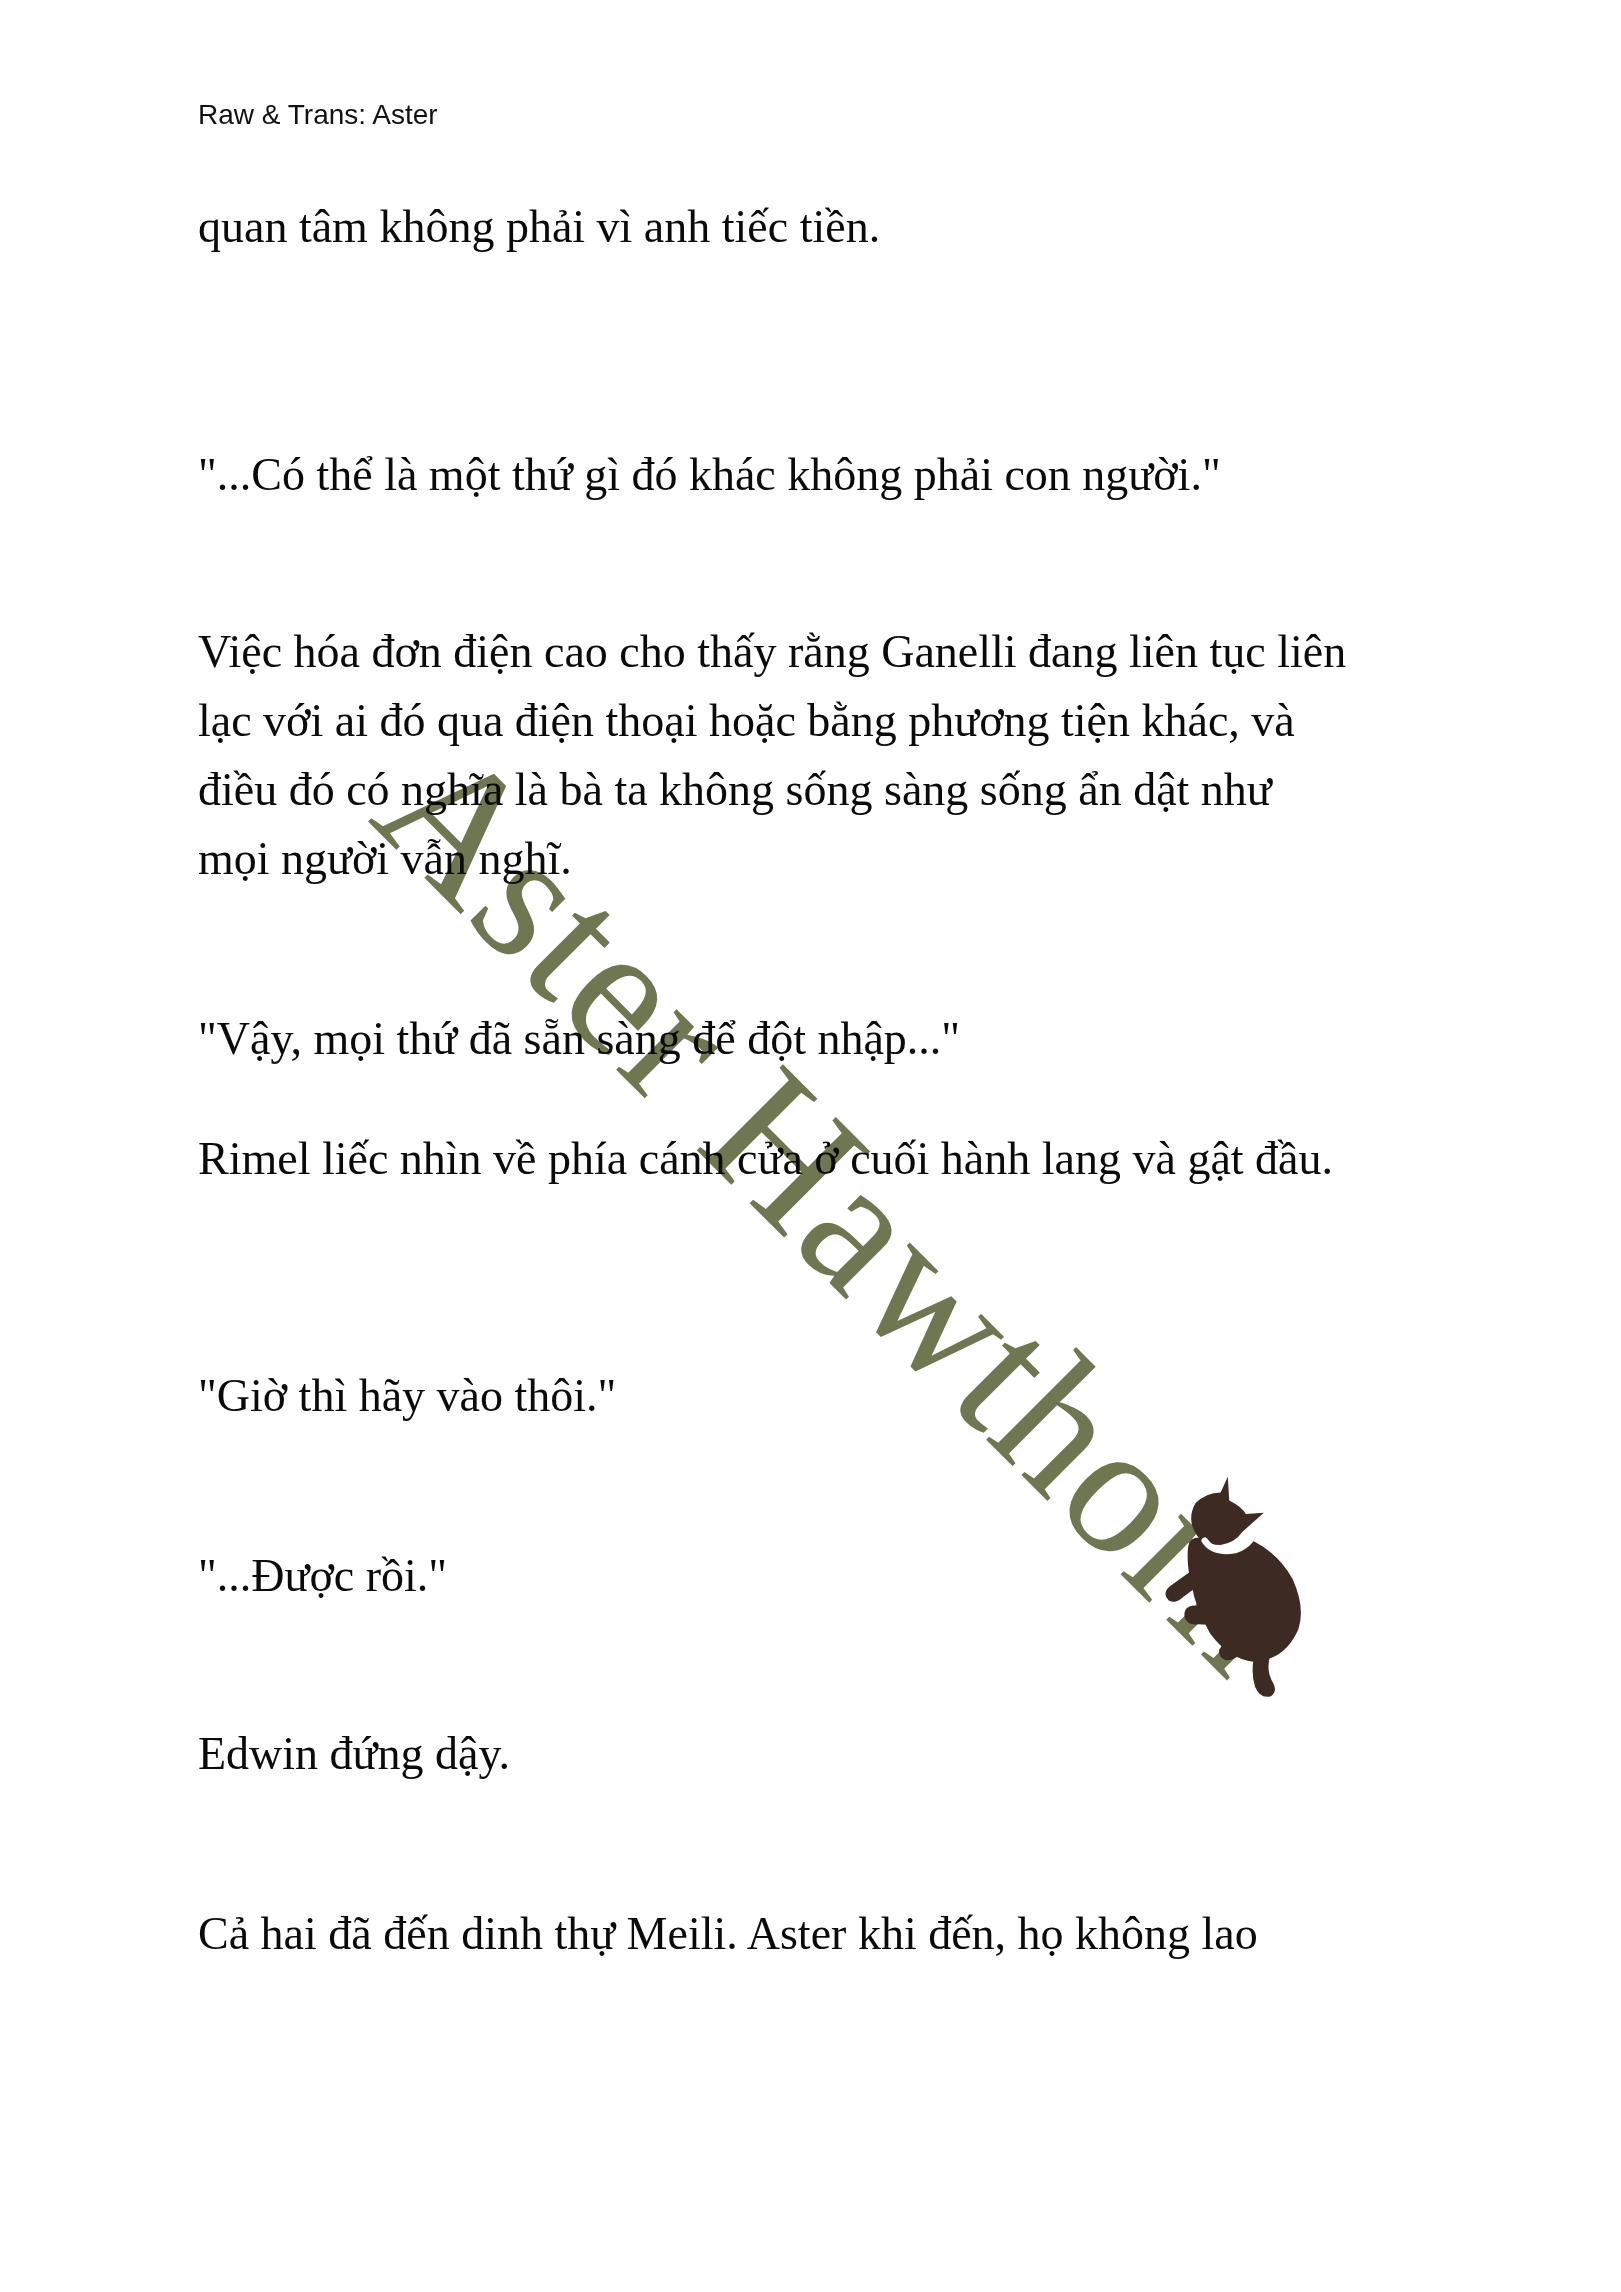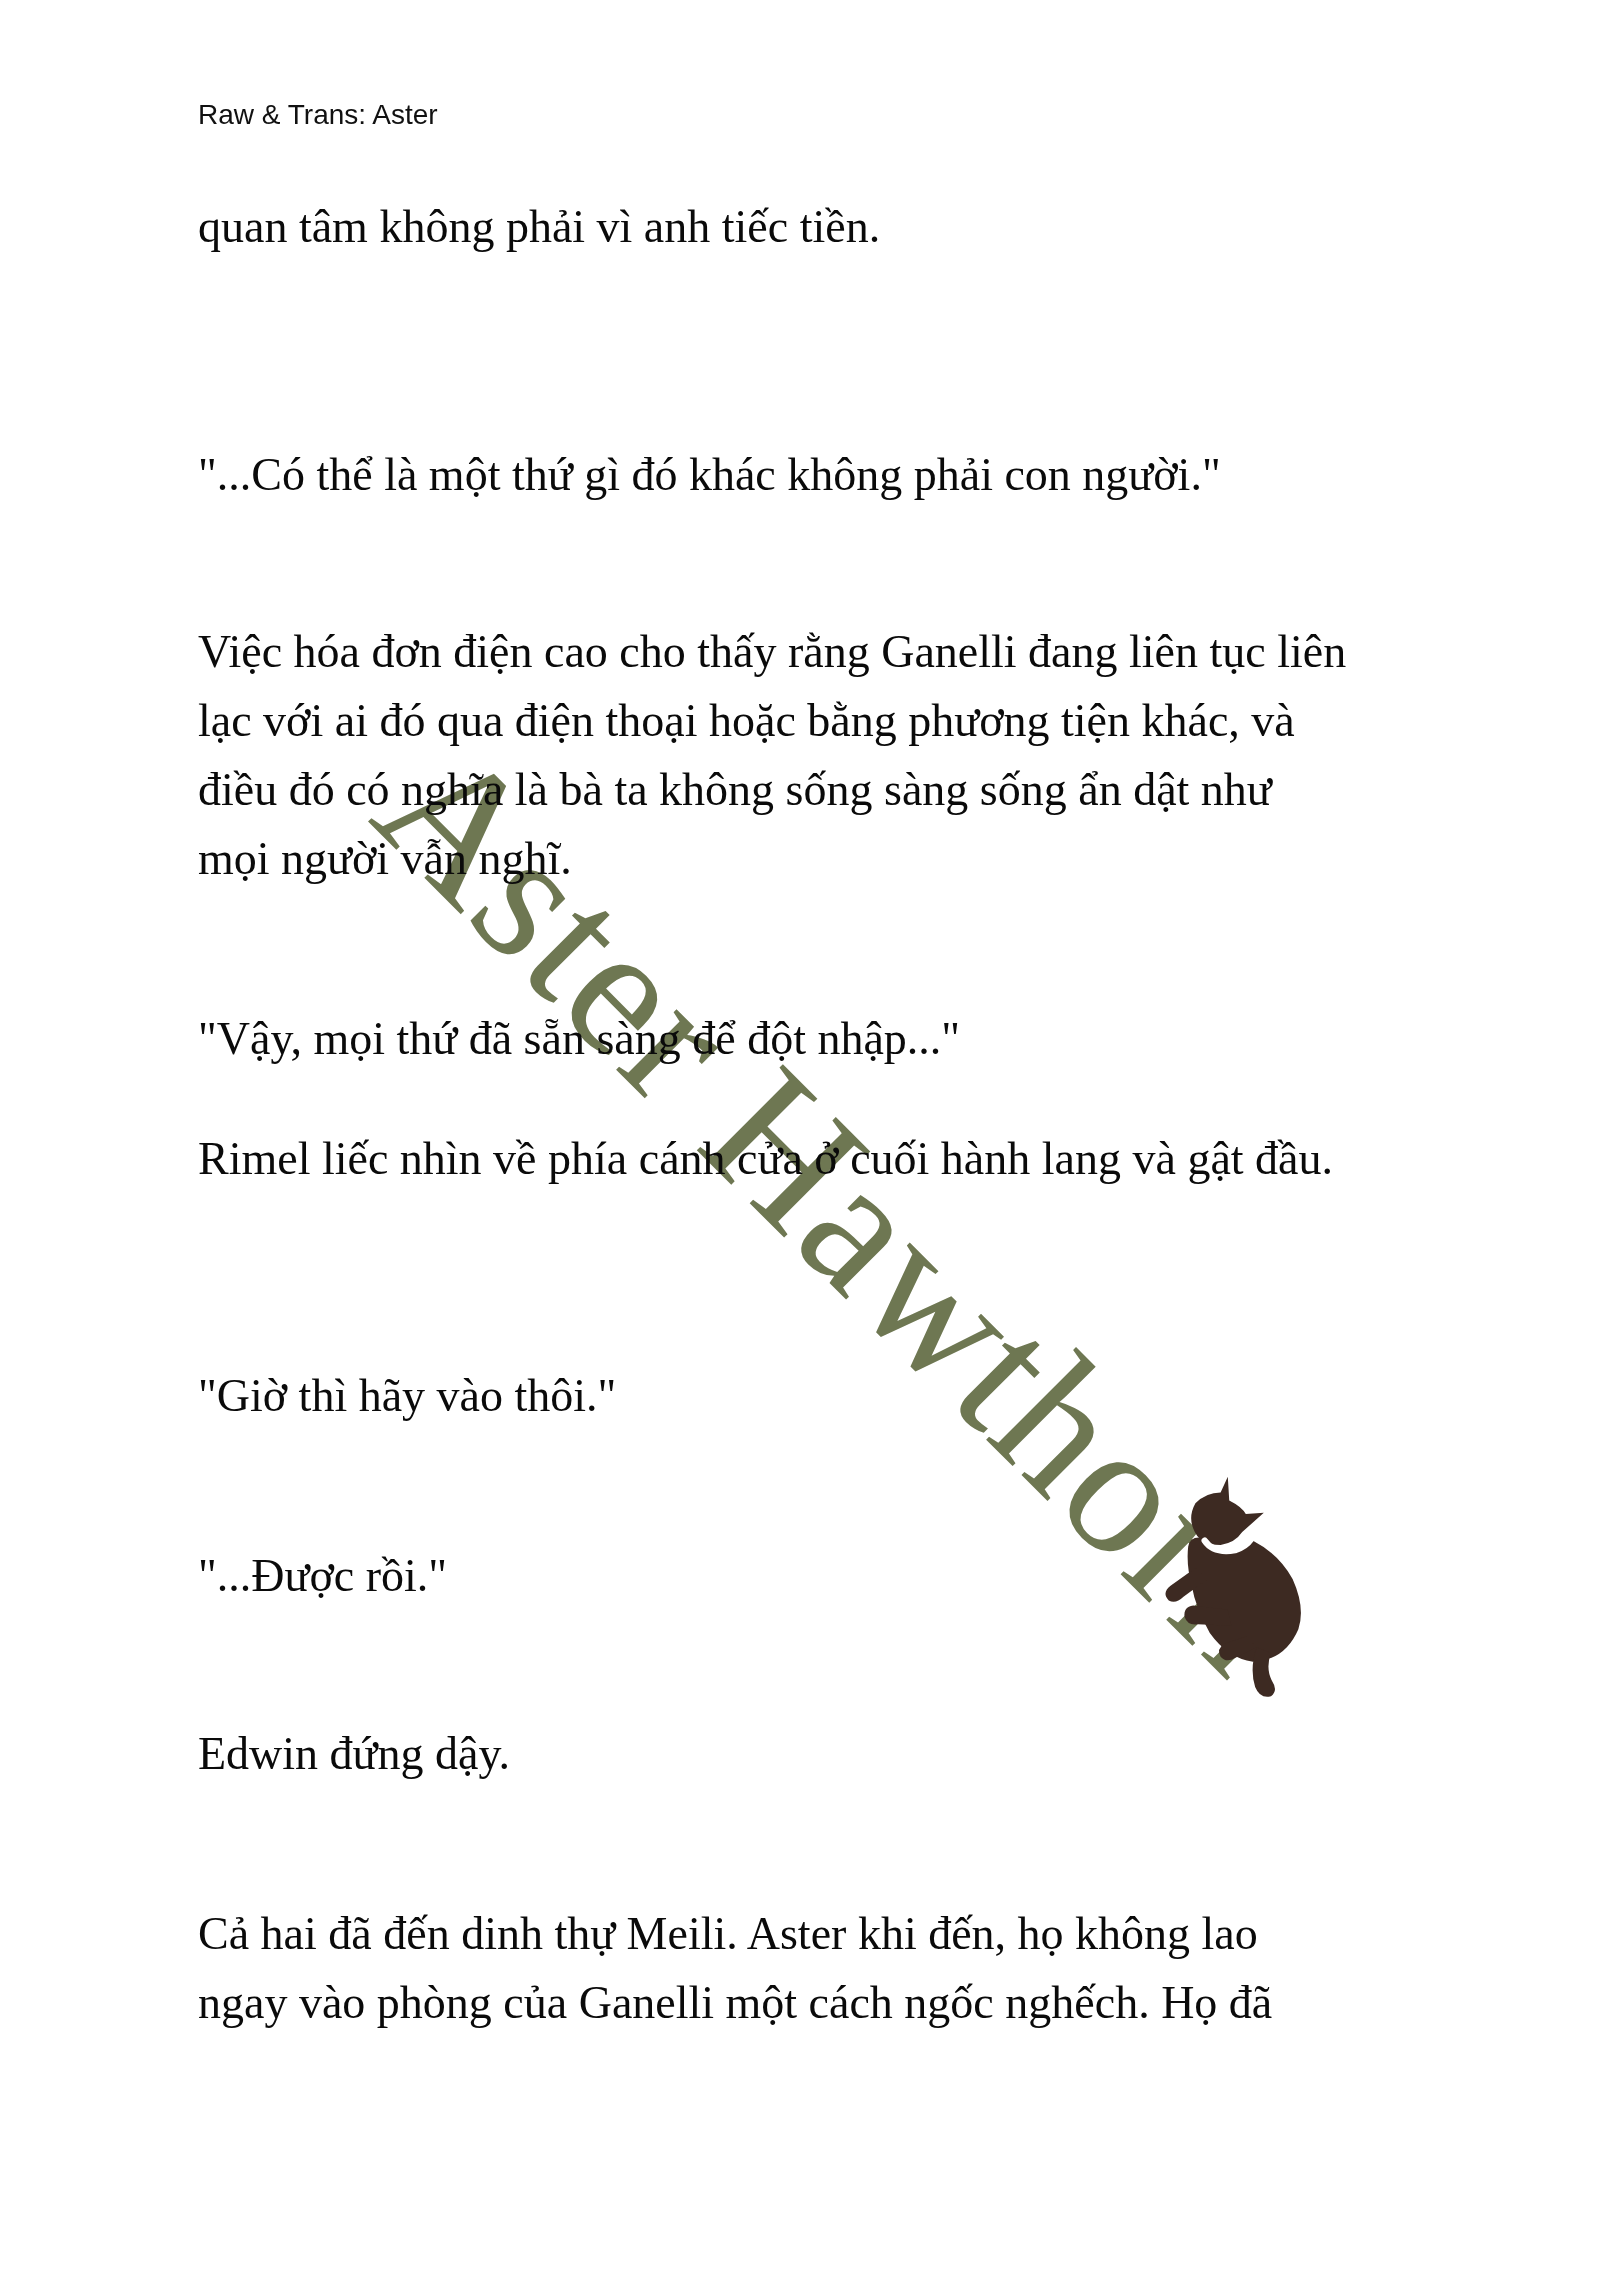--- a/index.html
+++ b/index.html
@@ -61,21 +61,20 @@
   <div class="para" style="top:1541px;">
     <span class="line">"...Được rồi."</span>
   </div>
 
   <div class="para" style="top:1719px;">
     <span class="line">Edwin đứng dậy.</span>
   </div>
 
   <div class="para" style="top:1899px;">
     <span class="line">Cả hai đã đến dinh thự Meili. Aster khi đến, họ không lao</span>
-    <span class="line">ngay vào phòng của Ganelli một cách ngốc nghếch. Họ đã</span>
   </div>
 
   <div class="watermark">Aster Hawthorn</div>
 
   <svg class="cat" viewBox="0 0 300 360" xmlns="http://www.w3.org/2000/svg">
     <g fill="#3d2a22">
 
       <path d="M95 70 Q110 55 130 55 L140 33 L142 66 Q160 75 165 85 L190 83 L160 110 Q150 125 130 128 Q100 128 92 105 Q85 88 95 70 Z"></path>
 
       <path d="M85 130 Q88 115 105 118 Q110 135 135 140 Q160 138 175 122 Q210 140 230 175 Q248 215 238 245 Q225 275 200 285 L175 290 Q140 285 115 250 Q95 215 90 185 Q82 155 85 130 Z"></path>

